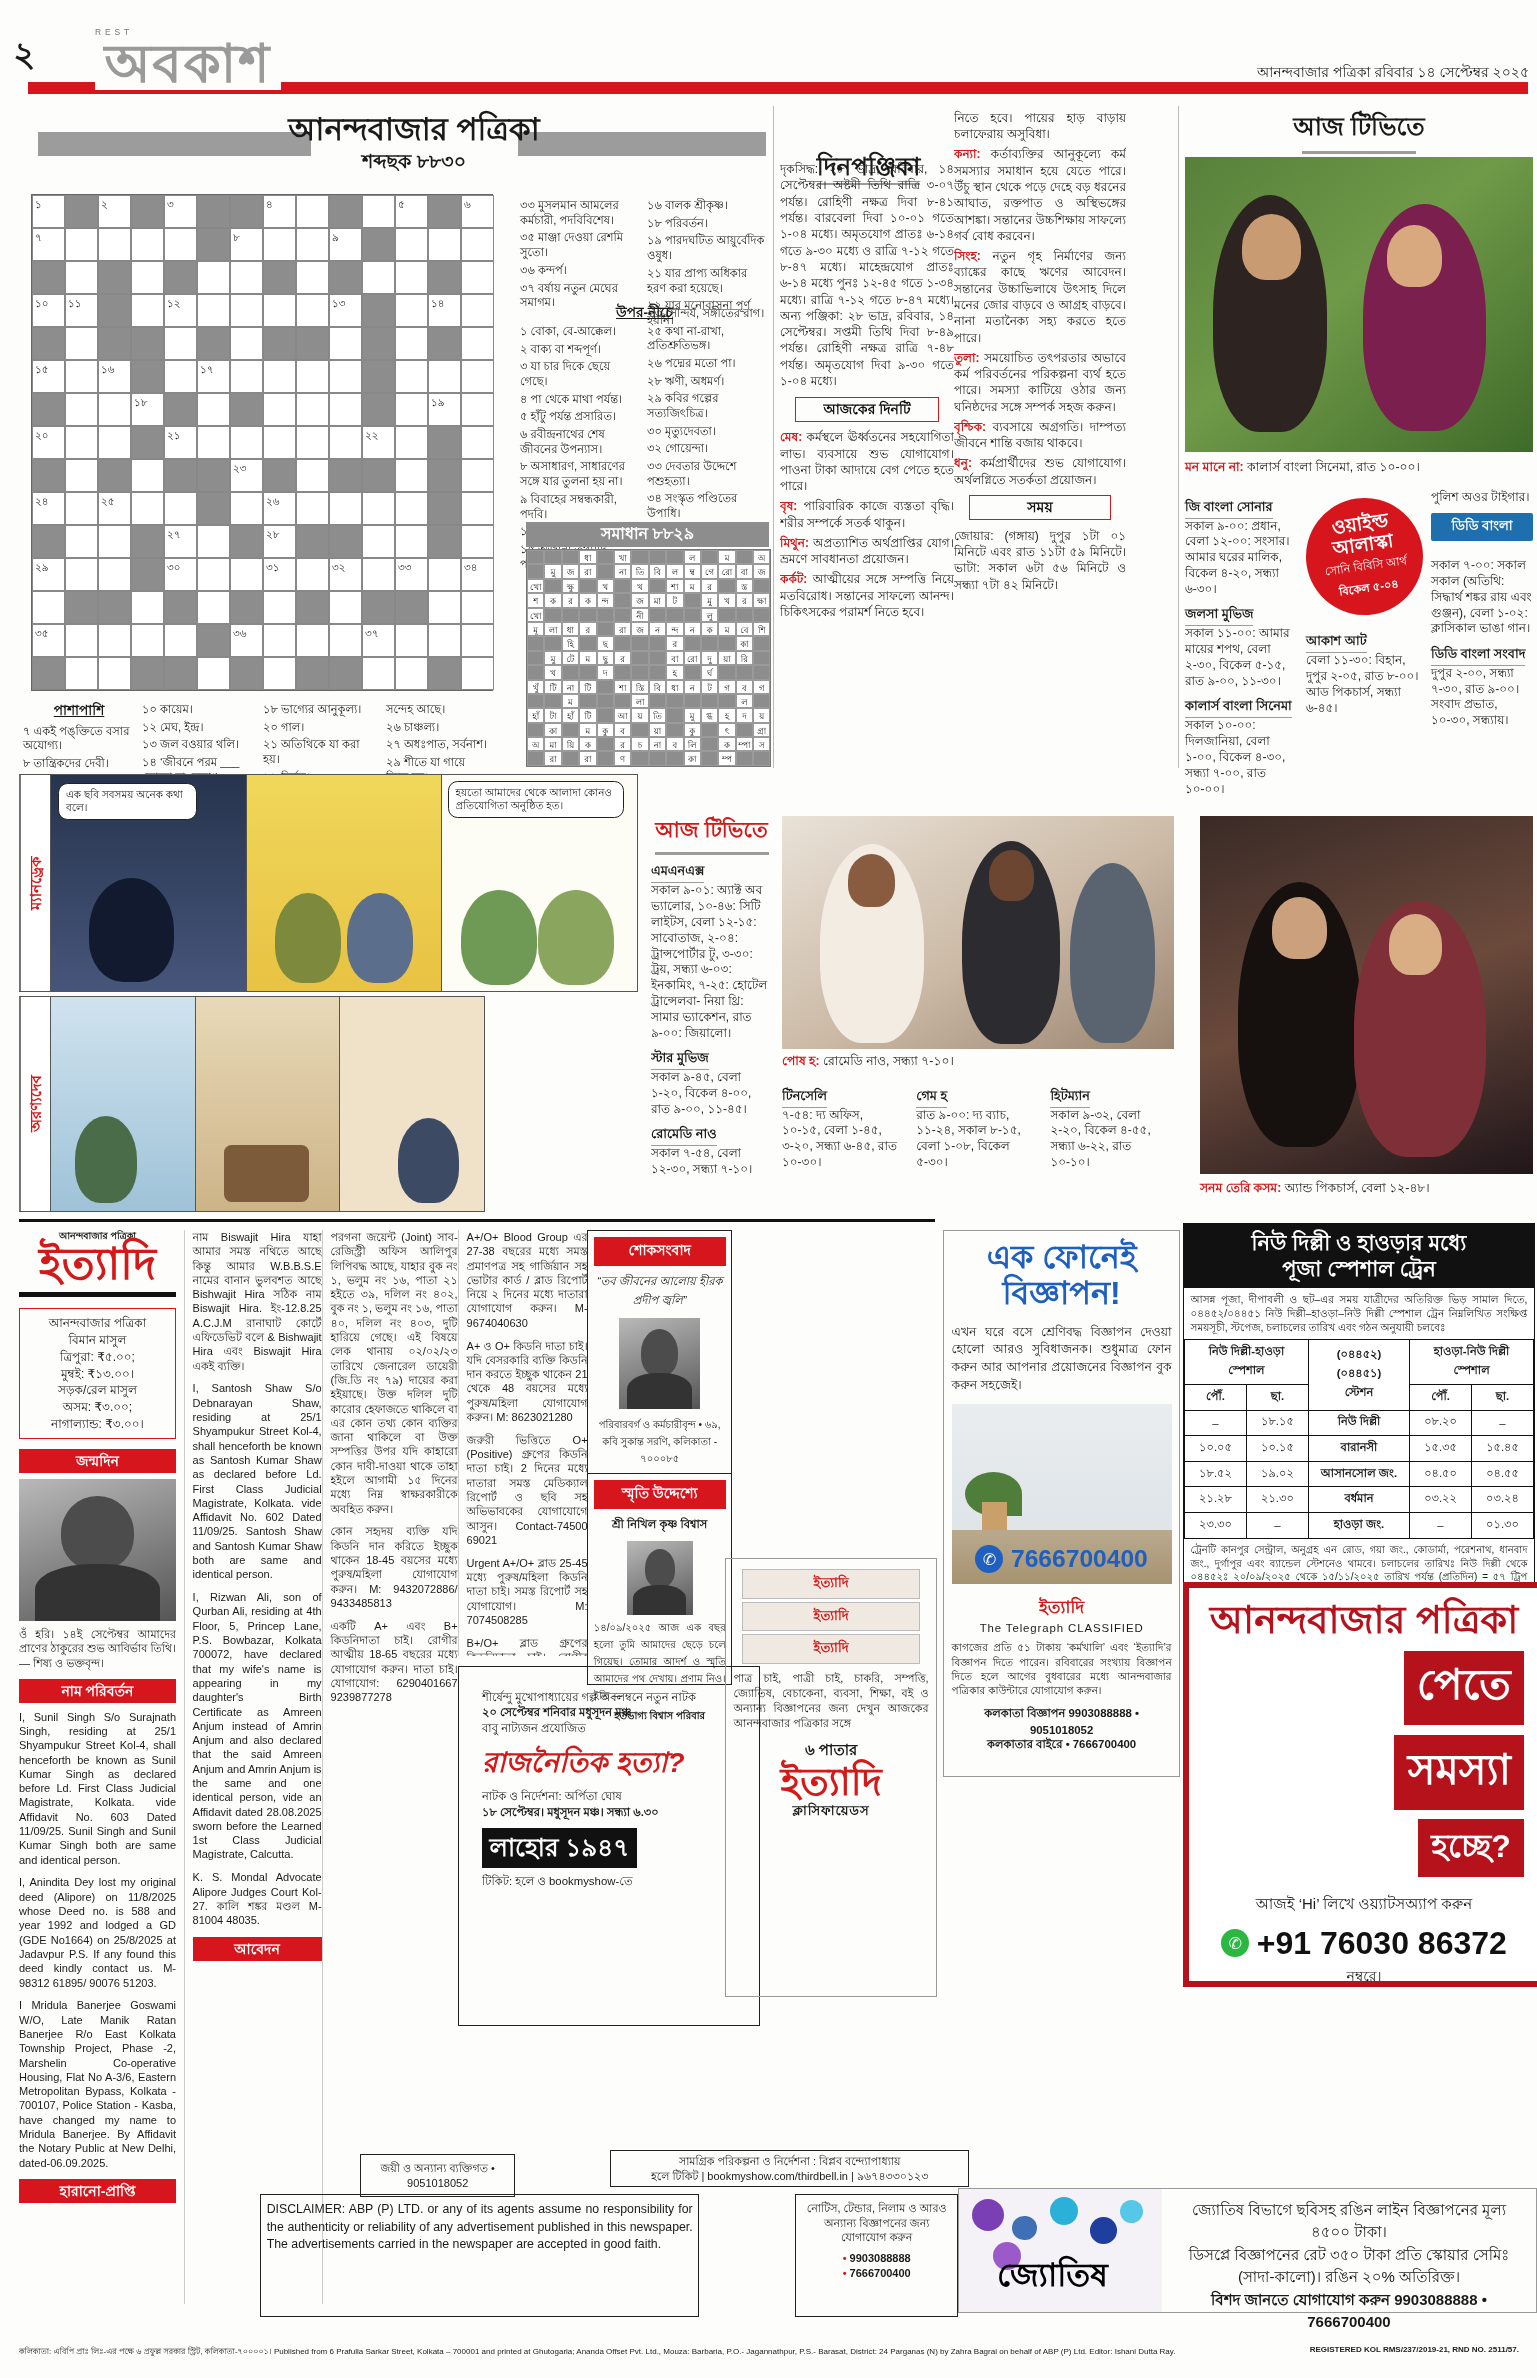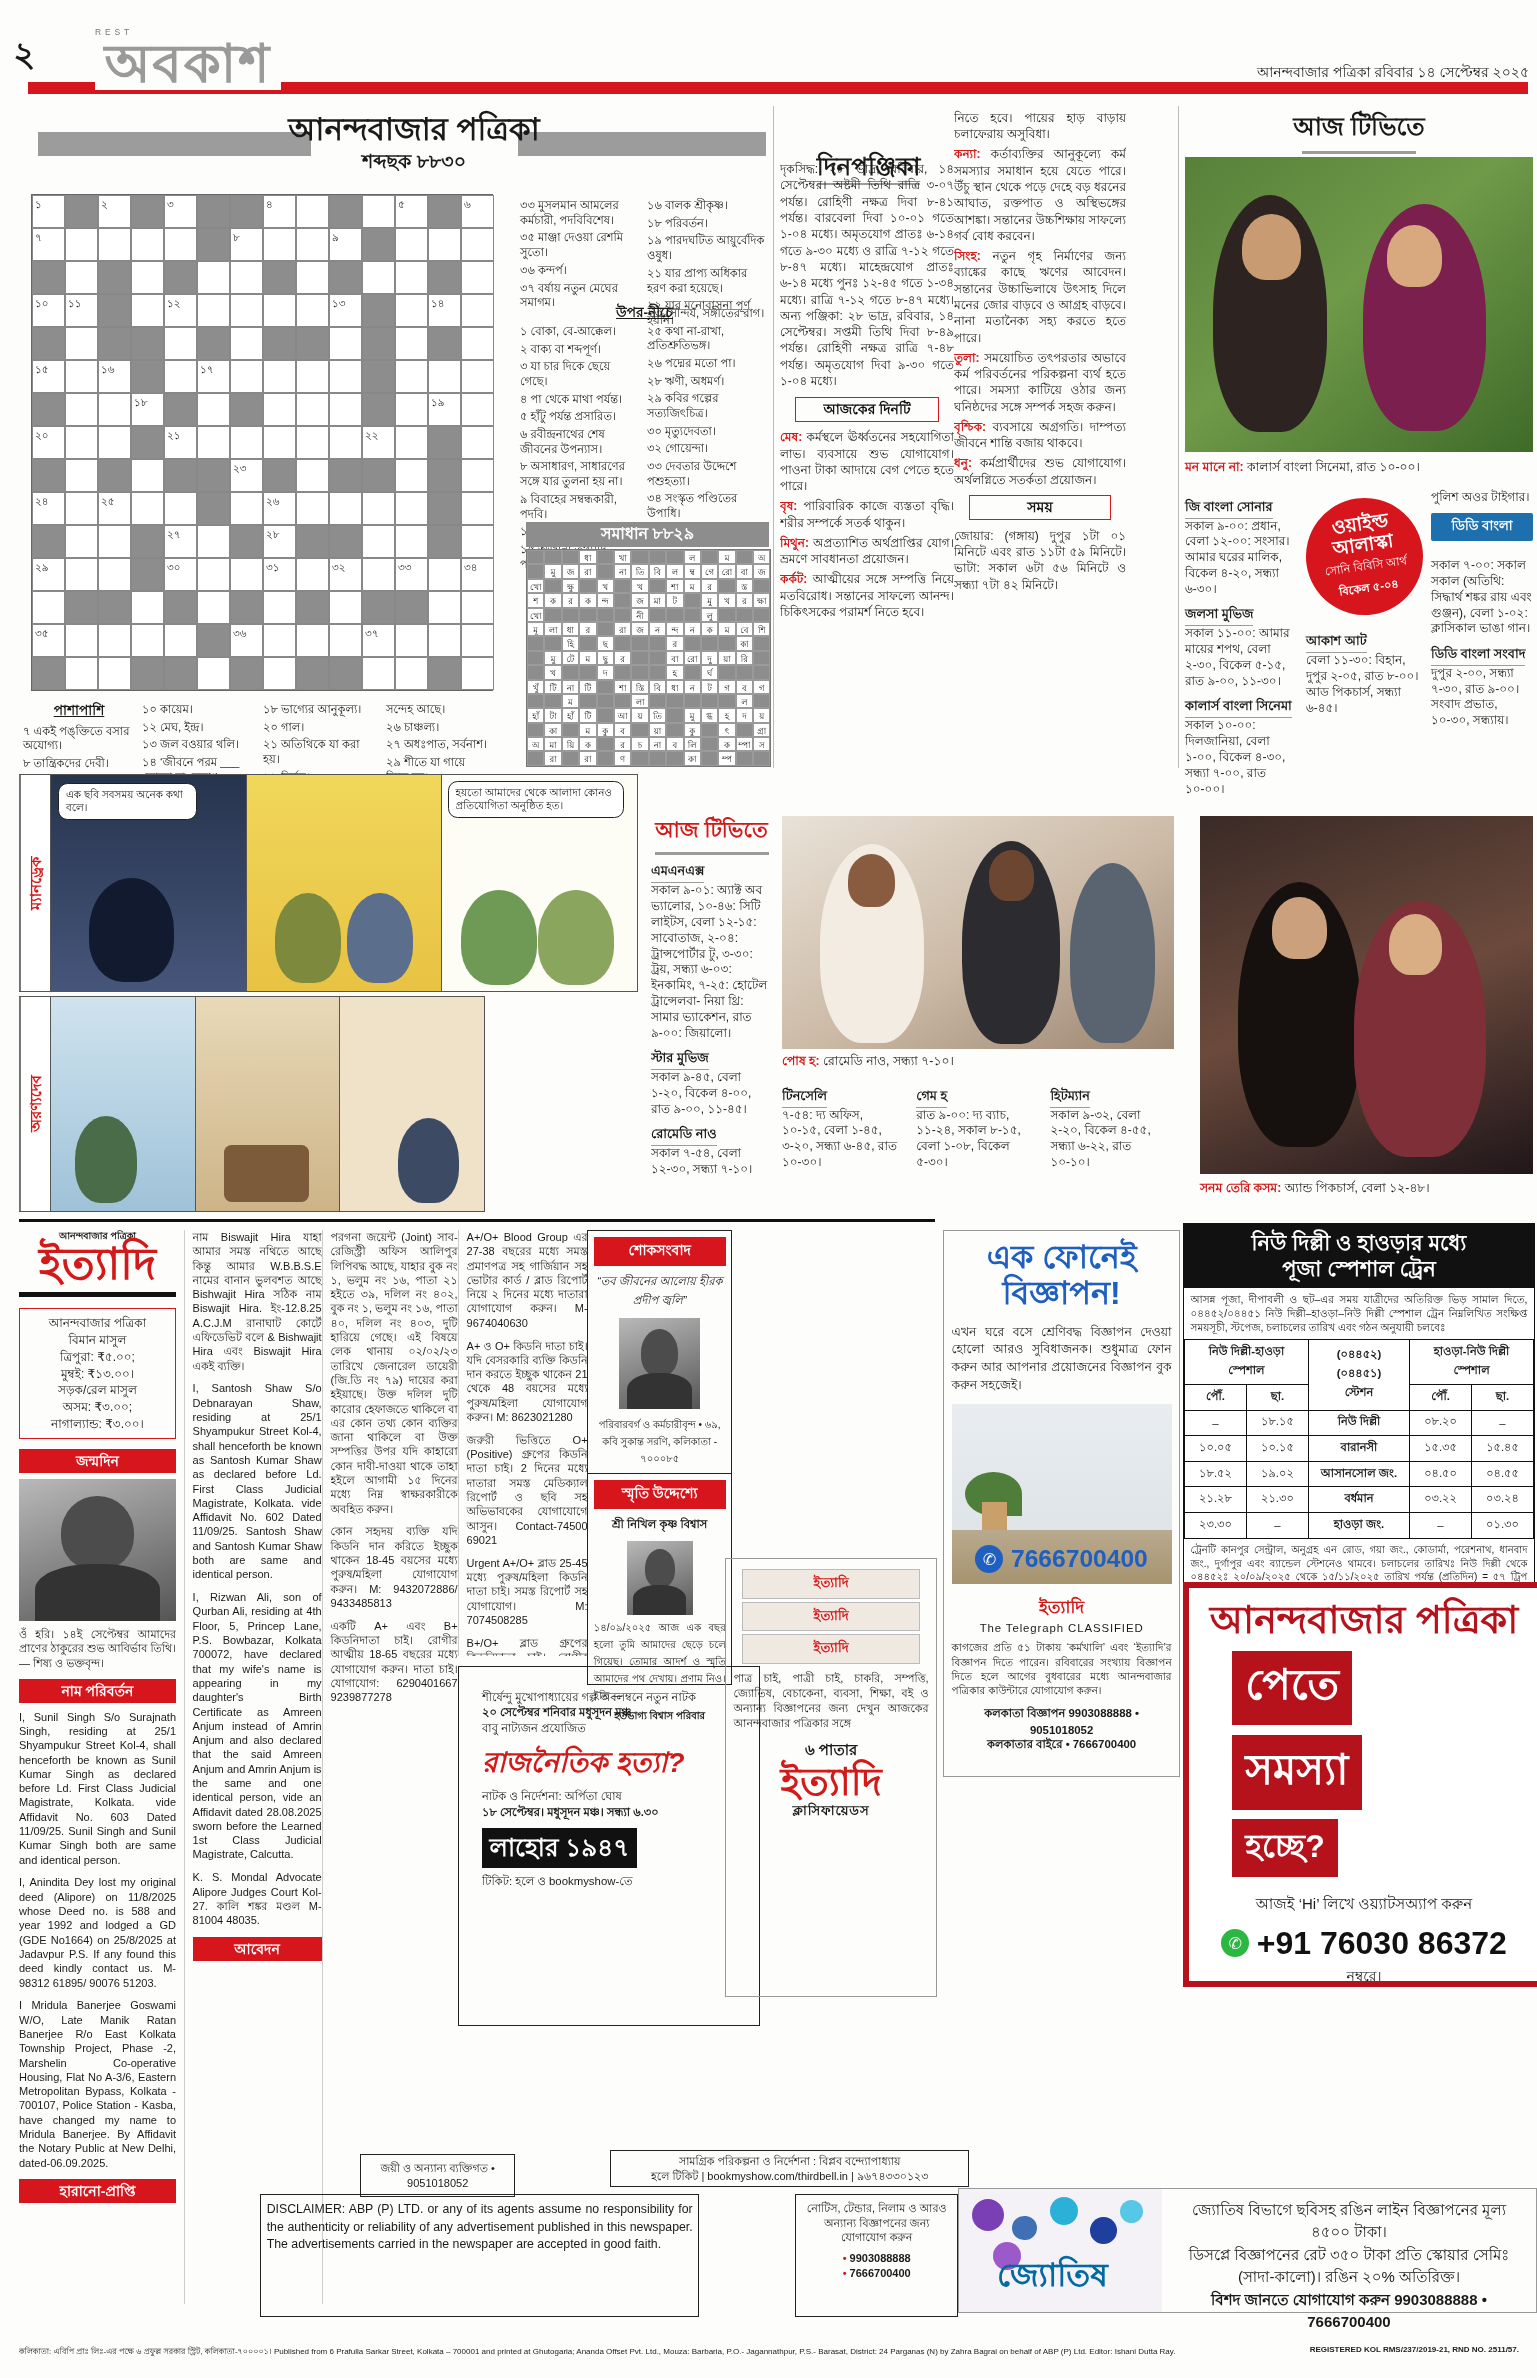--- a/index.html
+++ b/index.html
@@ -120,21 +120,21 @@
   .mini-masthead{background:#efe9e2;border:0.9px solid #bbb;margin:2.8px auto;width:90%;padding:2.8px 0;color:#d21a1a;font-weight:bold;font-size:13.2px;}
   #stack-red{color:#d21a1a;font-weight:bold;font-size:38px;line-height:1;}
 
   
   .smallbox{border:1.4px solid #222;padding:5.7px;font-size:11px;line-height:1.35;}
   #discl{font-size:12.3px;line-height:1.45;text-align:justify;}
   .dot{color:#d21a1a;font-weight:bold;}
   #jyo{border:0.9px solid #999;display:flex;}
   #jyo-gems{width:203px;position:relative;background:#f4f2f6;}
   .gem{position:absolute;border-radius:50%;}
-  #jyo-word{position:absolute;bottom:7.6px;left:38px;color:#0369a1;font-weight:bold;font-size:32px;}
+  #jyo-word{position:absolute;bottom:7.6px;left:38px;color:#000000;font-weight:bold;font-size:32px;}
   #jyo-txt{flex:1;text-align:center;font-size:15px;line-height:1.5;padding:9.5px 11.4px;}
   #imprint{font-size:8px;color:#222;display:flex;justify-content:space-between;gap:19px;}
 </style>
 </head>
 <body>
 
 <div id="page">
 
   <div class="abs" style="left:13.2px;top:28px;" id="pageno">২</div>
   <div class="abs hr-red" style="left:28px;top:82px;width:1500px;height:12.3px;"></div>
@@ -1049,21 +1049,21 @@
       <span>আমাদের অনুসরণ করুন:</span>
       <span class="sq">𝕏</span>
       <span class="b">@EasternRailway</span>
       <span class="sq fb">f</span>
       <span class="b">@easternrailwayheadquarter</span>
     </div>
   </div>
 
   <div class="abs c" id="abp-promo" style="left:1183px;top:1582px;width:320px;height:367px;">
     <div id="abp-script">আনন্দবাজার পত্রিকা</div>
-    <div style="text-align:left;padding-left:28px;">
+    <div style="text-align:right;padding-left:28px;">
       <span class="promo-line">পেতে</span><br>
       <span class="promo-line">সমস্যা</span><br>
       <span class="promo-line" style="font-size:32px;">হচ্ছে?</span>
     </div>
     <div id="promo-sub">আজই ‘Hi’ লিখে ওয়্যাটসঅ্যাপ করুন</div>
     <div class="phonebadge" style="margin-top:7.6px;color:#111;">
       <span class="wa">✆</span>
       <span id="promo-num">+91 76030 86372</span>
     </div>
     <div style="font-size:14px;margin-top:3.8px;">নম্বরে।</div>

